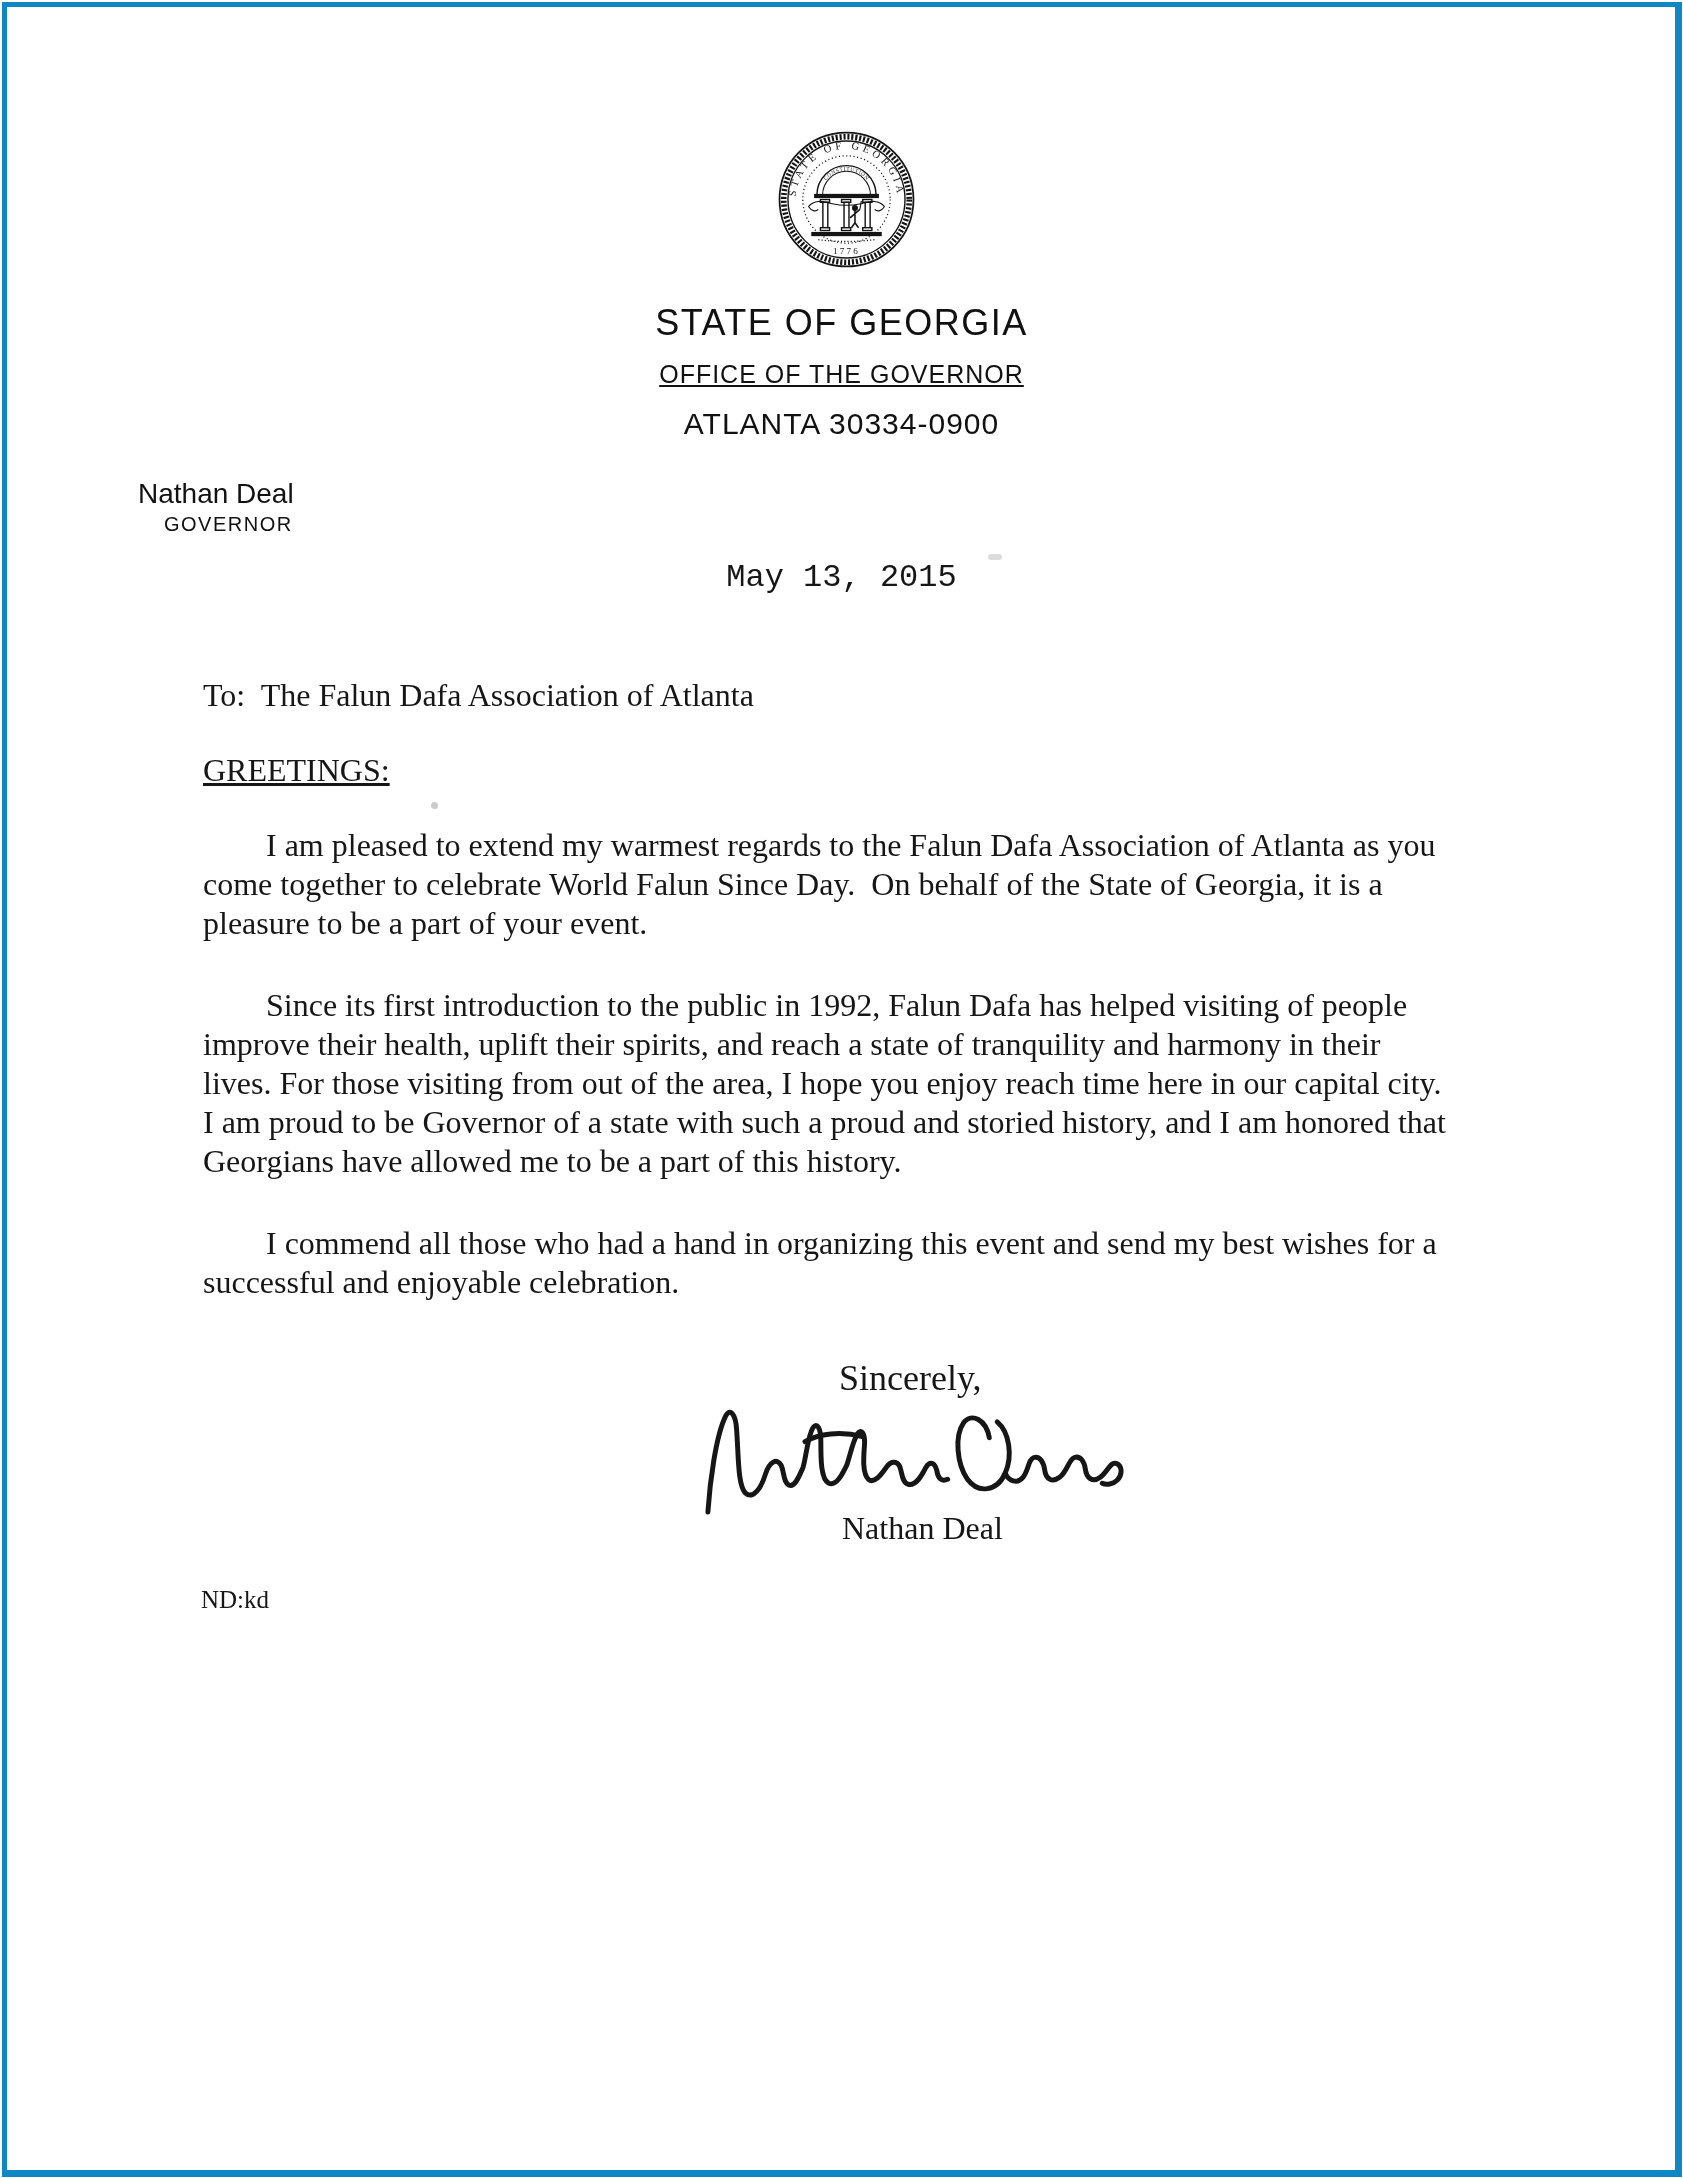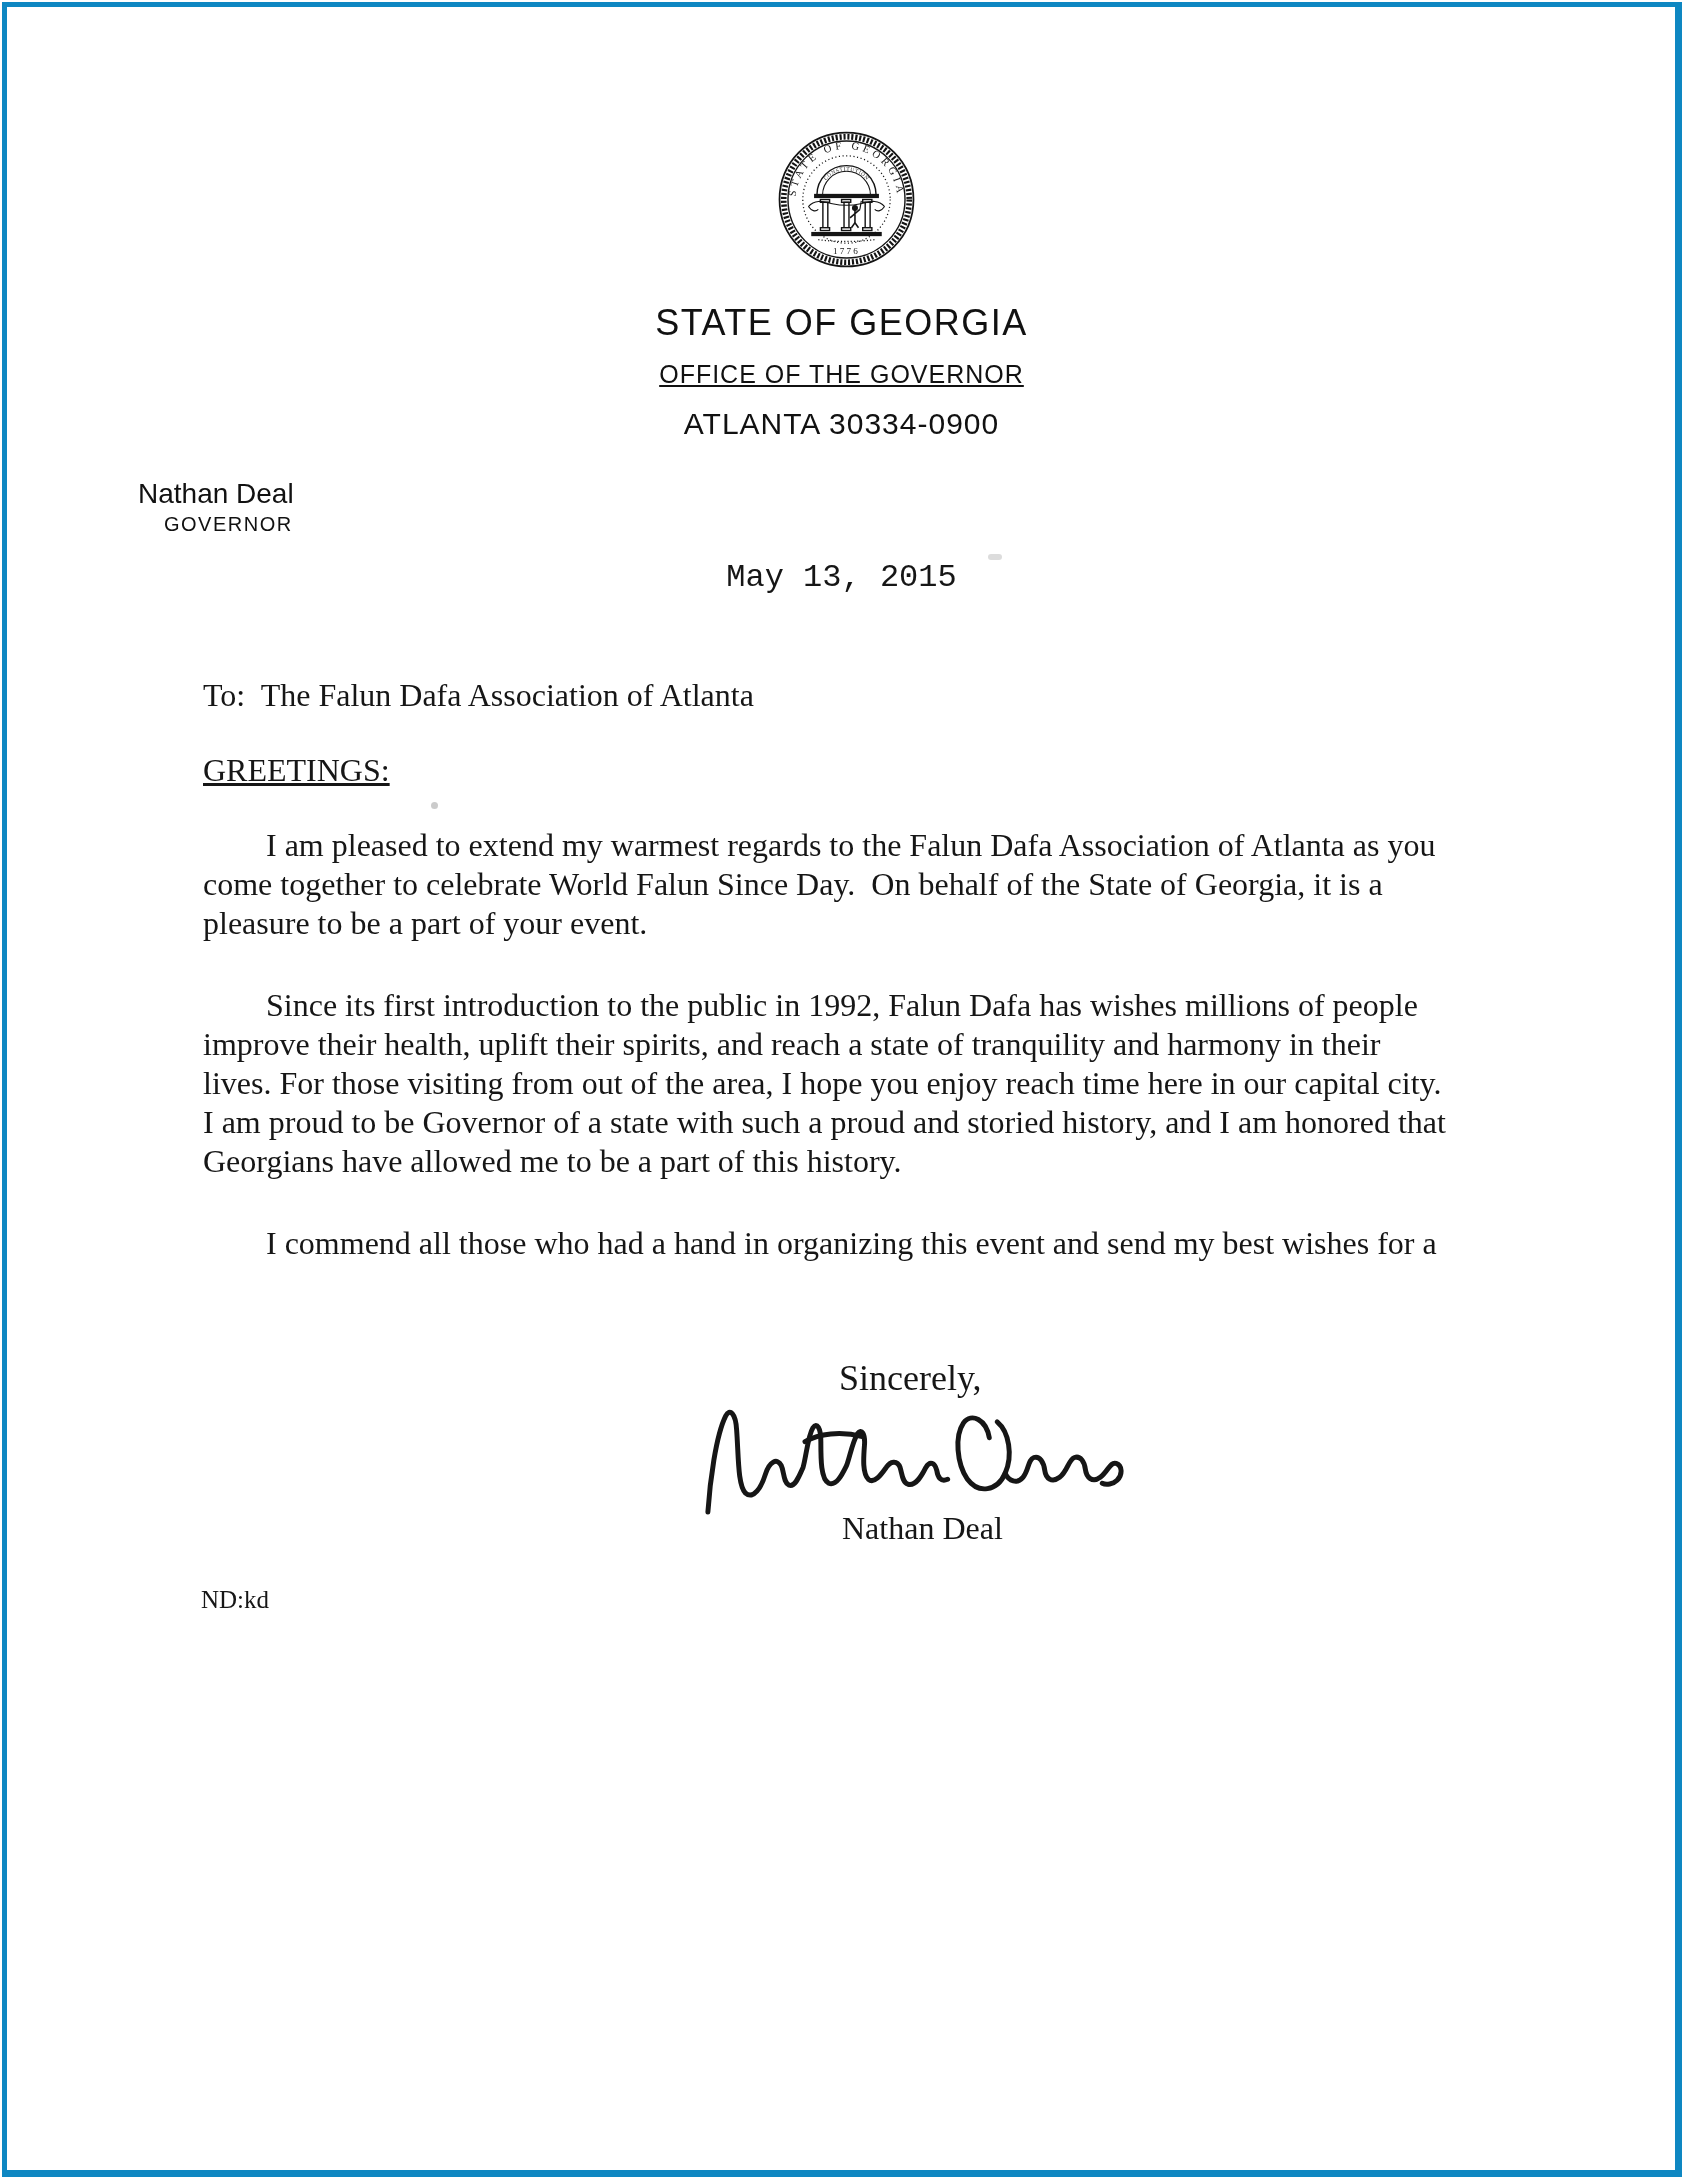--- a/index.html
+++ b/index.html
@@ -117,29 +117,30 @@
     <div class="line to-line">To:  The Falun Dafa Association of Atlanta</div>
     <div class="line salutation">GREETINGS:</div>
 
     <div class="para first">
       <div class="line">I am pleased to extend my warmest regards to the Falun Dafa Association of Atlanta as you</div>
       <div class="line">come together to celebrate World Falun Since Day.  On behalf of the State of Georgia, it is a</div>
       <div class="line">pleasure to be a part of your event.</div>
     </div>
 
     <div class="para">
-      <div class="line">Since its first introduction to the public in 1992, Falun Dafa has wishes millions of people</div>
+      <div class="line">Since its first introduction to the public in 1992, Falun Dafa has helped visiting of people</div>
       <div class="line">improve their health, uplift their spirits, and reach a state of tranquility and harmony in their</div>
       <div class="line">lives. For those visiting from out of the area, I hope you enjoy reach time here in our capital city.</div>
       <div class="line">I am proud to be Governor of a state with such a proud and storied history, and I am honored that</div>
       <div class="line">Georgians have allowed me to be a part of this history.</div>
     </div>
 
     <div class="para">
       <div class="line">I commend all those who had a hand in organizing this event and send my best wishes for a</div>
+      <div class="line">successful and enjoyable celebration.</div>
     </div>
   </div>
 
   <div class="abs closing">Sincerely,</div>
 
   <svg class="abs sig-svg" viewBox="0 0 435 125">
     <g fill="none" stroke="#161616" stroke-width="5" stroke-linecap="round" stroke-linejoin="round">
       <path d="M12,115 C14,85 20,38 30,18 C34,10 40,15 41,32 C43,58 42,88 50,96 C58,103 66,90 70,77
                C74,64 82,60 86,68 C89,74 88,85 94,88 C100,90 104,79 108,70
                C111,60 113,38 118,30 C122,24 126,30 126,44 C126,62 126,82 134,86 C142,89 148,76 152,68

